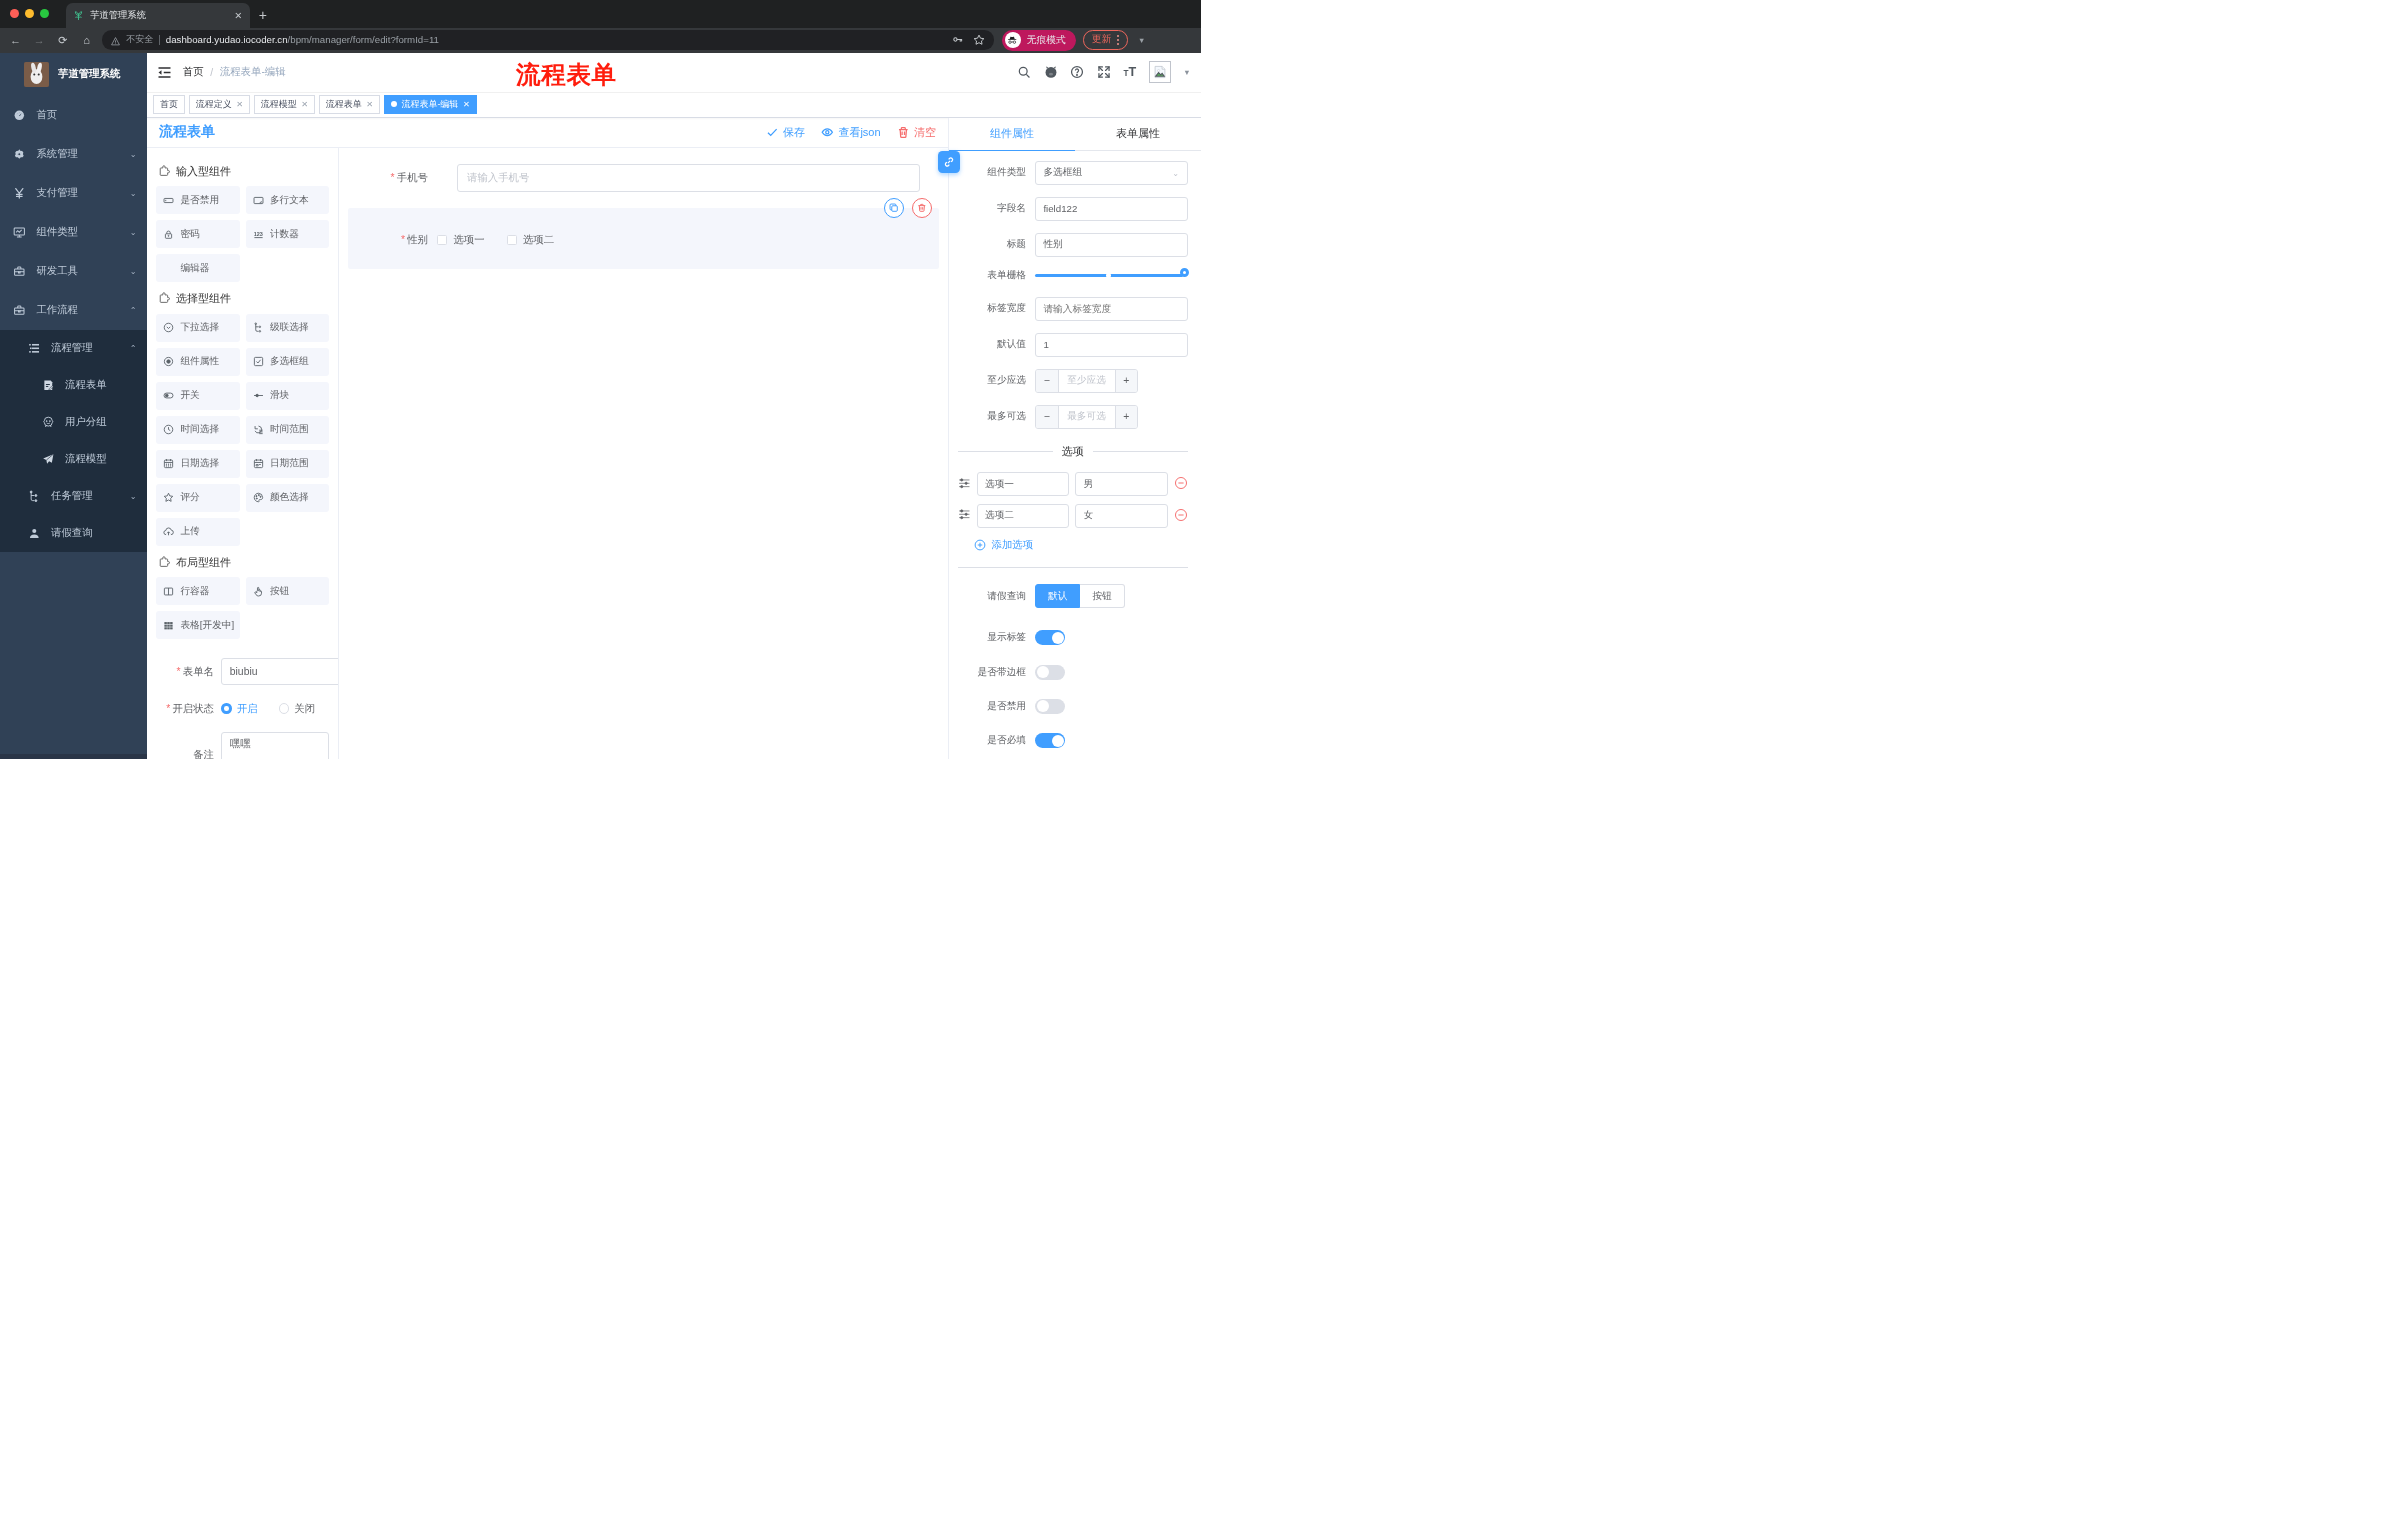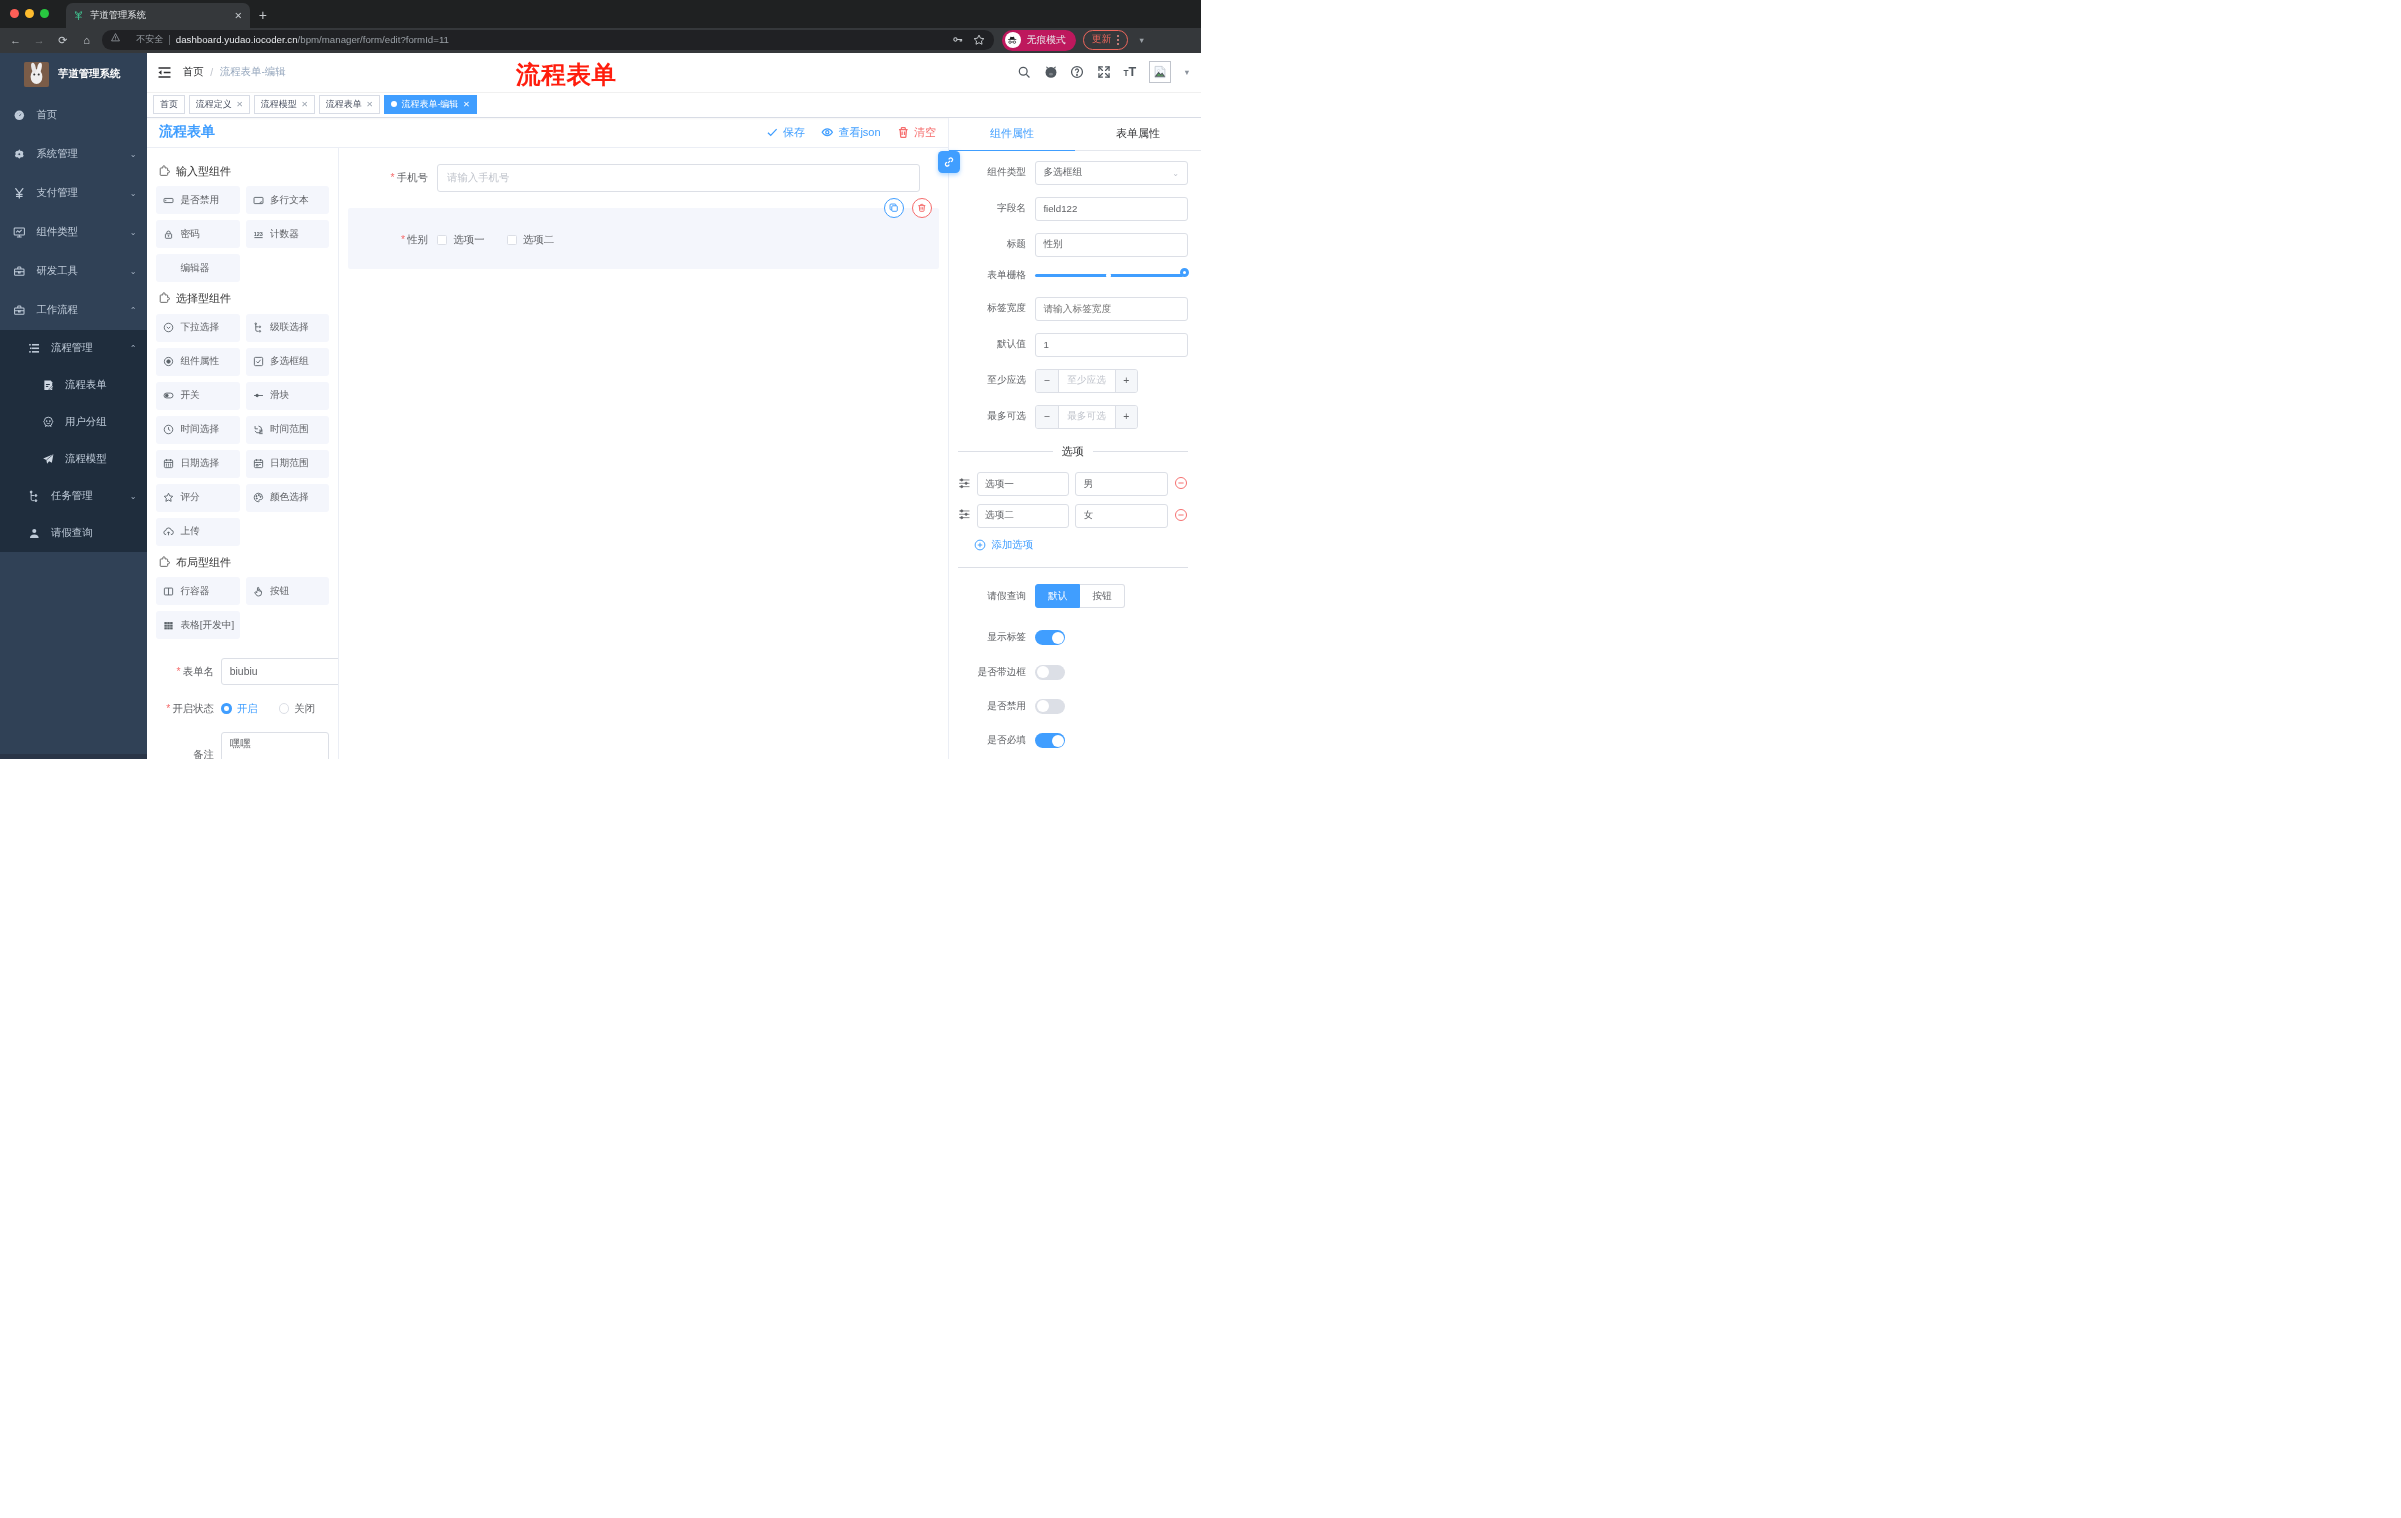--- a/index.html
+++ b/index.html
@@ -13,21 +13,21 @@
   .light { width:9px; height:9px; border-radius:50%; }
   .light.r{background:#ff5f57}.light.y{background:#febc2e}.light.g{background:#28c840}
   .btab { width:184px; height:25px; background:#35383b; border-radius:6.7px 6.7px 0 0; display:flex; align-items:center; padding:0 7.4px; gap:6px; margin-left:6px; }
   .btab-title { color:#e8eaed; font-size:9.3px; flex:1; white-space:nowrap; overflow:hidden; }
   .btab-close { color:#c3c7cb; font-size:9.7px; cursor:pointer; }
   .newtab { color:#c3c7cb; font-size:14px; margin:0 0 4.5px 9px; }
   .addrbar { height:25px; background:#35383b; display:flex; align-items:center; padding:0 7.4px; gap:7.4px; flex-shrink:0; }
   .navic { color:#c3c7cb; font-size:11px; width:16.3px; text-align:center; }
   .navic.dim { color:#76797c; }
   .urlpill { height:19.3px; background:#202124; border-radius:9.7px; display:flex; align-items:center; flex:0 0 892px; padding:0 9px; gap:6px; }
-  .warn { color:#9aa0a6; font-size:9px; display:flex; align-items:flex-start; gap:16px; }
+  .warn { color:#9aa0a6; font-size:9px; display:flex; align-items:flex-end; gap:6px; }
   .urlsep { width:0.7px; height:10.4px; background:#5f6368; }
   .urltext { font-size:9.7px; color:#e8eaed; white-space:nowrap; overflow:hidden; flex:1; }
   .urltext .path { color:#9aa0a6; }
   .pillicons { display:flex; gap:10.4px; align-items:center; }
   .incog { height:21px; background:#be185d; border-radius:10.4px; display:flex; align-items:center; gap:6px; padding:0 10.4px 0 3px; color:#e8eaed; font-size:9.7px; }
   .incog-circ { width:16.3px; height:16.3px; background:#fff; border-radius:50%; display:flex; align-items:center; justify-content:center; }
   .updatepill { height:19.3px; border:0.7px solid #ee675c; border-radius:9.7px; color:#ee675c; font-size:9.7px; display:flex; align-items:center; gap:6px; padding:0 7.4px; }
   .vdots { display:flex; flex-direction:column; gap:1.5px; }
   .vdots i { width:2.2px; height:2.2px; border-radius:50%; background:#f0948c; }
   .chromecaret { color:#9aa0a6; font-size:7.4px; margin-left:3px; }
@@ -101,21 +101,21 @@
   .minput { flex:1; height:27px; border:0.7px solid #dcdfe6; border-radius:3px; padding:0 7.4px; font-size:10.4px; color:#606266; font-family:inherit; }
   .radios { display:flex; gap:21px; align-items:center; }
   .radio { display:flex; gap:5.2px; align-items:center; font-size:10.4px; color:#606266; }
   .rdot { width:10.4px; height:10.4px; border-radius:50%; border:0.7px solid #dcdfe6; background:#fff; }
   .radio.sel { color:#409EFF; }
   .radio.sel .rdot { border:3px solid #409EFF; }
   .mtextarea { flex:1; height:46px; border:0.7px solid #dcdfe6; border-radius:3px; padding:4.5px 7.4px; font-size:10.4px; color:#606266; resize:vertical; font-family:inherit; }
 
   
   .canvas { flex:1; padding:16.3px 0 0 0; overflow:hidden; background:#fff; }
-  .crow { display:flex; align-items:center; padding:0 28px 0 9px; }
+  .crow { display:flex; align-items:center; padding:0 28px 0 9px;gap:20px; }
   .clabel { width:80px; text-align:right; font-size:10.4px; color:#606266; margin-right:9px; flex-shrink:0; }
   .cinput { flex:1; height:28px; border:0.7px solid #dcdfe6; border-radius:3px; padding:0 9px; font-size:10.4px; color:#606266; font-family:inherit; }
   .cinput::placeholder,.minput::placeholder { color:#c0c4cc; }
   .selblock { margin:16.3px 9px 0 9px; background:#f4f6fc; border-radius:2.2px; position:relative; padding:25px 0 22px 0; }
   .blockbtns { position:absolute; top:-10.4px; right:7.4px; display:flex; gap:7.4px; }
   .cirbtn { width:20px; height:20px; border-radius:50%; background:#fff; display:flex; align-items:center; justify-content:center; cursor:pointer; }
   .cirbtn.blue { border:0.7px solid #409EFF; }
   .cirbtn.red { border:0.7px solid #F56C6C; }
   .cirbtn svg { width:9.7px; height:9.7px; fill:none; stroke-width:1.4; }
   .cirbtn.blue svg { stroke:#409EFF; }

